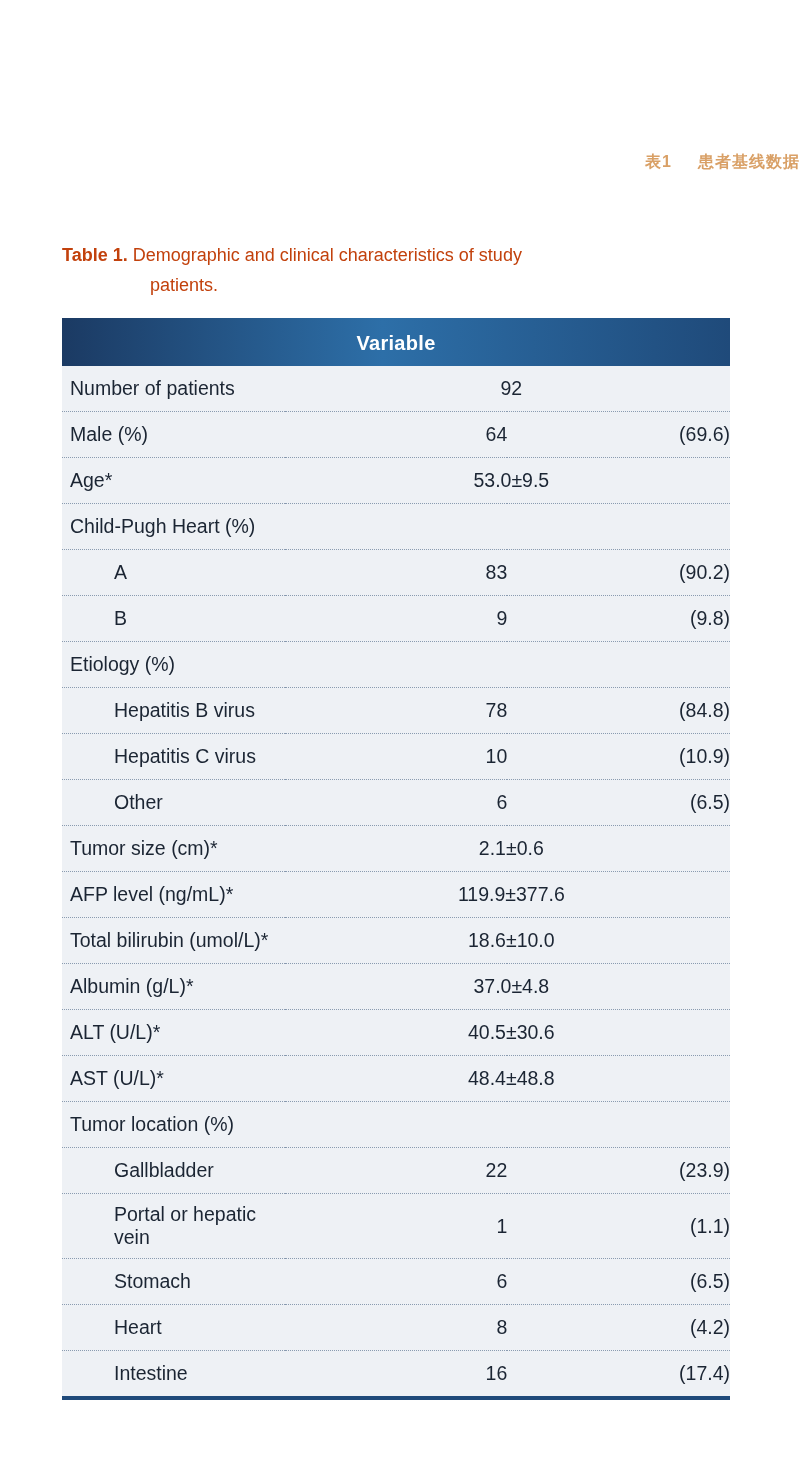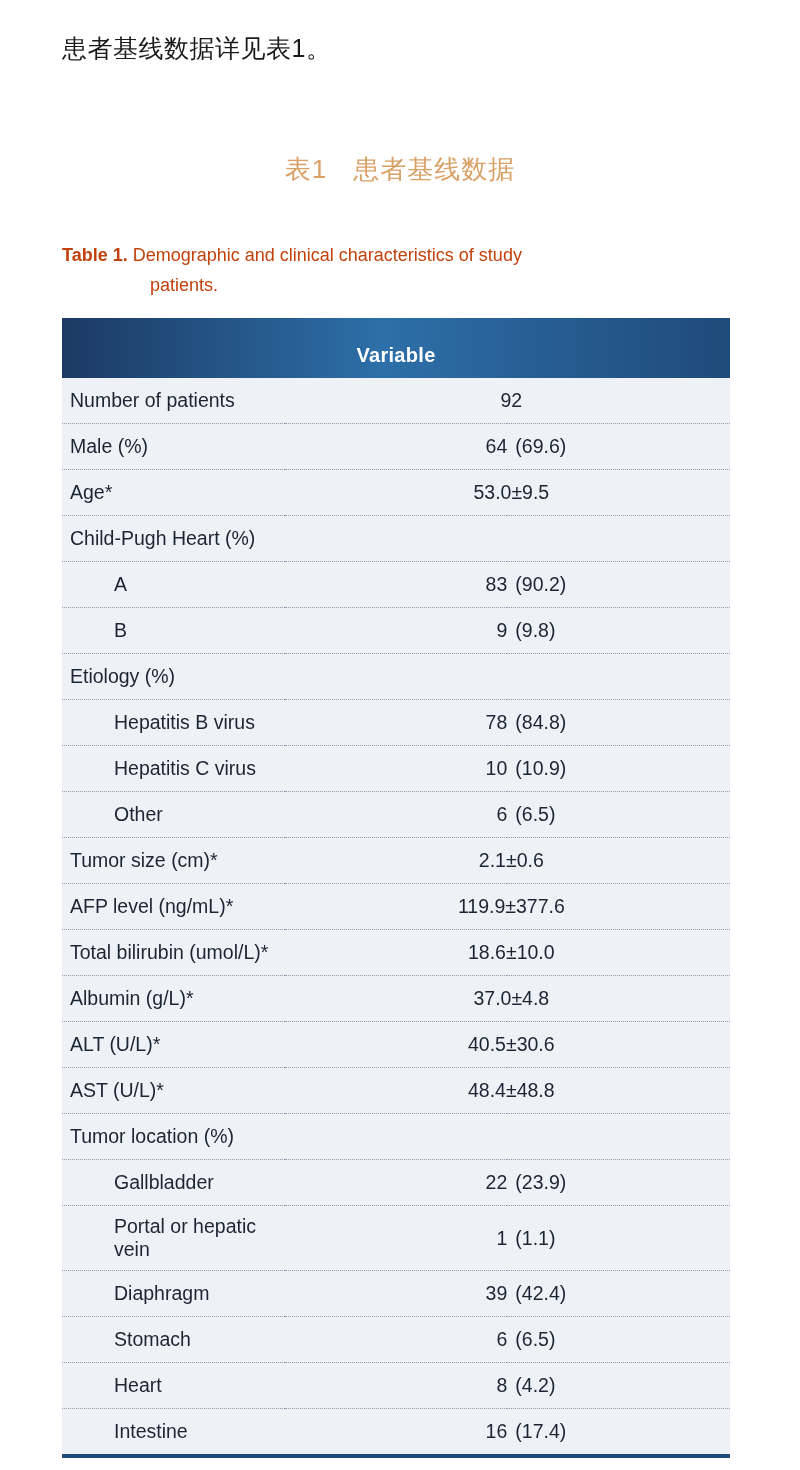--- a/index.html
+++ b/index.html
@@ -29,23 +29,23 @@
     font-size: 25px;
     line-height: 36px;
     color: #1b1b1b;
     letter-spacing: 0.5px;
   }
   .table-caption-cn {
     position: absolute;
     left: 0;
     right: 0;
     top: 152px;
-    text-align: center;
-    font-size: 26px;
-    font-weight: normal;
+    text-align: right;
+    font-size: 16px;
+    font-weight: bold;
     color: #d9a066;
     letter-spacing: 1px;
   }
   .table-caption-cn .cap-num {
     margin-right: 26px;
   }
   .fig-block {
     position: absolute;
     left: 62px;
     top: 240px;
@@ -69,21 +69,21 @@
     border-collapse: collapse;
     width: 668px;
     table-layout: fixed;
   }
   table.data thead th {
     background: linear-gradient(to right, #1b3a63 0%, #2d6fa8 48%, #1f4a7a 100%);
     color: #ffffff;
     font-size: 20px;
     font-weight: bold;
     text-align: center;
-    padding: 26px 0 11px 0;
+    padding: 14px 0 11px 0;
     letter-spacing: 0.3px;
   }
   table.data tbody tr {
     background: #eef1f5;
   }
   table.data tbody td {
     border-bottom: 1px dotted #8a9bb0;
     padding: 9px 0 9px 8px;
     font-size: 19.5px;
     color: #1b2533;
@@ -100,21 +100,21 @@
   td.label.indent {
     padding-left: 52px;
   }
   td.num {
     text-align: right;
     width: 140px;
     padding-right: 10px;
     white-space: nowrap;
   }
   td.pct {
-    text-align: left;
+    text-align: right;
     width: 128px;
     padding-right: 24px;
     white-space: nowrap;
   }
   td.single {
     text-align: center;
     padding-right: 52px;
     white-space: nowrap;
   }
   .table-bottom-rule {
@@ -125,21 +125,20 @@
   }
   .table-wrap {
     position: relative;
   }
 </style>
 </head>
 <body>
 
 <div class="page">
 
-  <div class="intro-text">患者基线数据详见表1。</div>
 
   <div class="table-caption-cn">
     <span class="cap-num">表1</span><span>患者基线数据</span>
   </div>
 
   <div class="fig-block">
     <div class="fig-title">
       <span class="lbl">Table 1.</span>
       <span>Demographic and clinical characteristics of study</span>
       <span class="line2">patients.</span>
@@ -231,25 +230,20 @@
               <td class="label indent">Gallbladder</td>
               <td class="num">22</td>
               <td class="pct">(23.9)</td>
             </tr>
             <tr>
               <td class="label indent">Portal or hepatic vein</td>
               <td class="num">1</td>
               <td class="pct">(1.1)</td>
             </tr>
             <tr>
-              <td class="label indent">Diaphragm</td>
-              <td class="num">39</td>
-              <td class="pct">(42.4)</td>
-            </tr>
-            <tr>
               <td class="label indent">Stomach</td>
               <td class="num">6</td>
               <td class="pct">(6.5)</td>
             </tr>
             <tr>
               <td class="label indent">Heart</td>
               <td class="num">8</td>
               <td class="pct">(4.2)</td>
             </tr>
             <tr>

